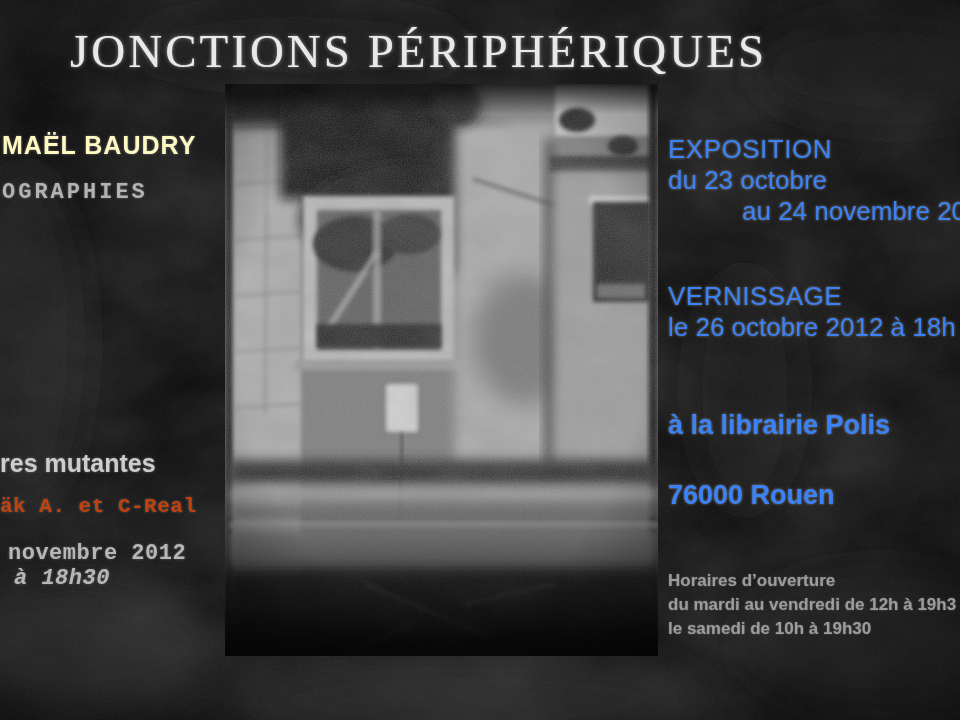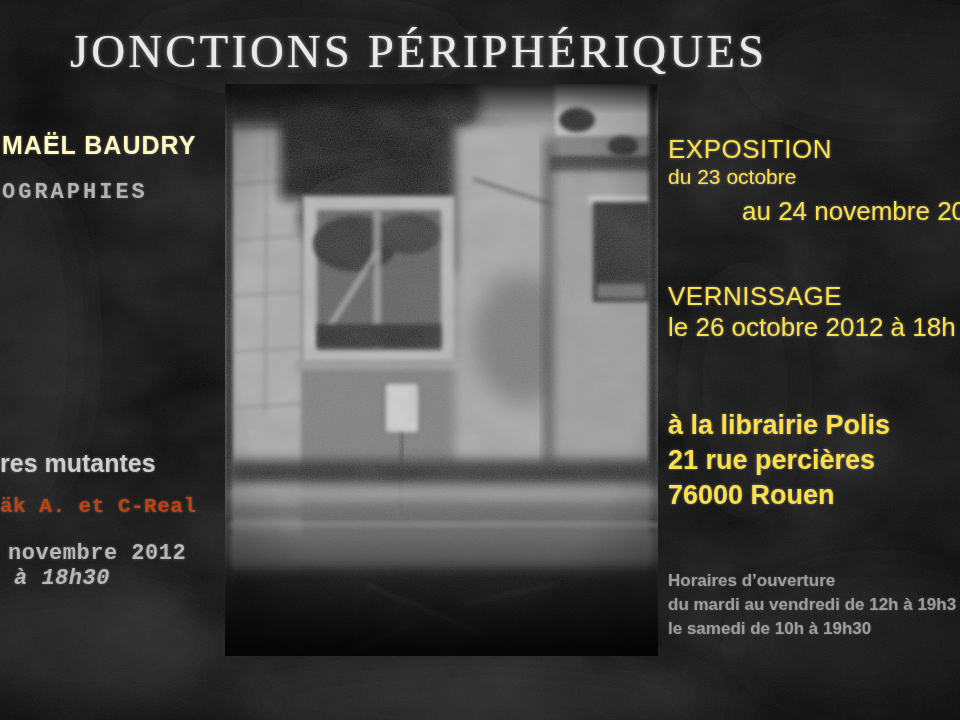--- a/index.html
+++ b/index.html
@@ -23,23 +23,23 @@
 
   
   .artist{left:2px;top:131px;font-size:25px;font-weight:700;letter-spacing:1px;color:#fef9c3;text-shadow:0 0 3px rgba(220,220,220,.4);}
   .medium{left:2px;top:180px;font-family:"Liberation Mono",monospace;font-size:22px;font-weight:700;letter-spacing:3px;color:#b3b3b3;text-shadow:0 0 3px rgba(200,200,200,.35);}
   .ev1{left:0px;top:449px;font-size:25px;font-weight:700;color:#cdcdcd;text-shadow:0 0 3px rgba(210,210,210,.4);}
   .ev2{left:0px;top:495px;font-family:"Liberation Mono",monospace;font-size:21px;font-weight:700;letter-spacing:.5px;color:#c2410c;text-shadow:0 0 3px rgba(200,200,200,.35);}
   .ev3{left:8px;top:541px;font-family:"Liberation Mono",monospace;font-size:22px;font-weight:700;letter-spacing:.5px;color:#b7b7b7;text-shadow:0 0 3px rgba(200,200,200,.35);}
   .ev4{left:14px;top:566px;font-family:"Liberation Mono",monospace;font-size:22px;font-weight:700;letter-spacing:.5px;color:#b7b7b7;text-shadow:0 0 3px rgba(200,200,200,.35);font-style:italic;}
 
   
-  .rc{color:#fde047;text-shadow:0 0 3px rgba(235,235,235,.45);}
+  .rc{color:#3b82f6;text-shadow:0 0 3px rgba(235,235,235,.45);}
   .expo-h{left:668px;top:134px;font-size:26px;letter-spacing:.5px;}
-  .expo-1{left:668px;top:165px;font-size:21px;}
+  .expo-1{left:668px;top:165px;font-size:26px;}
   .expo-2{left:742px;top:196px;font-size:26px;}
   .vern-h{left:668px;top:281px;font-size:26px;letter-spacing:.5px;}
   .vern-1{left:668px;top:312px;font-size:26px;}
   .venue-1{left:668px;top:410px;font-size:27px;font-weight:700;}
   .venue-2{left:668px;top:445px;font-size:27px;font-weight:700;}
   .venue-3{left:668px;top:480px;font-size:27px;font-weight:700;}
   .hours{color:#9c9c9c;text-shadow:0 0 2px rgba(160,160,160,.5);filter:blur(0.5px);margin-top:28px;}
   .hours-h{left:668px;top:543px;font-size:17px;font-weight:700;}
   .hours-1{left:668px;top:567px;font-size:17px;font-weight:700;}
   .hours-2{left:668px;top:591px;font-size:17px;font-weight:700;}
@@ -204,19 +204,18 @@
   <div class="t ev2">äk A. et C-Real</div>
   <div class="t ev3">novembre 2012</div>
   <div class="t ev4">à 18h30</div>
 
   <div class="t rc expo-h">EXPOSITION</div>
   <div class="t rc expo-1">du 23 octobre</div>
   <div class="t rc expo-2">au 24 novembre 20</div>
   <div class="t rc vern-h">VERNISSAGE</div>
   <div class="t rc vern-1">le 26 octobre 2012 à 18h</div>
   <div class="t rc venue-1">à la librairie Polis</div>
-  <div class="t rc venue-2">21 rue percières</div>
   <div class="t rc venue-3">76000 Rouen</div>
   <div class="t hours hours-h">Horaires d’ouverture</div>
   <div class="t hours hours-1">du mardi au vendredi de 12h à 19h3</div>
   <div class="t hours hours-2">le samedi de 10h à 19h30</div>
 
 </div>
 
 </body></html>

